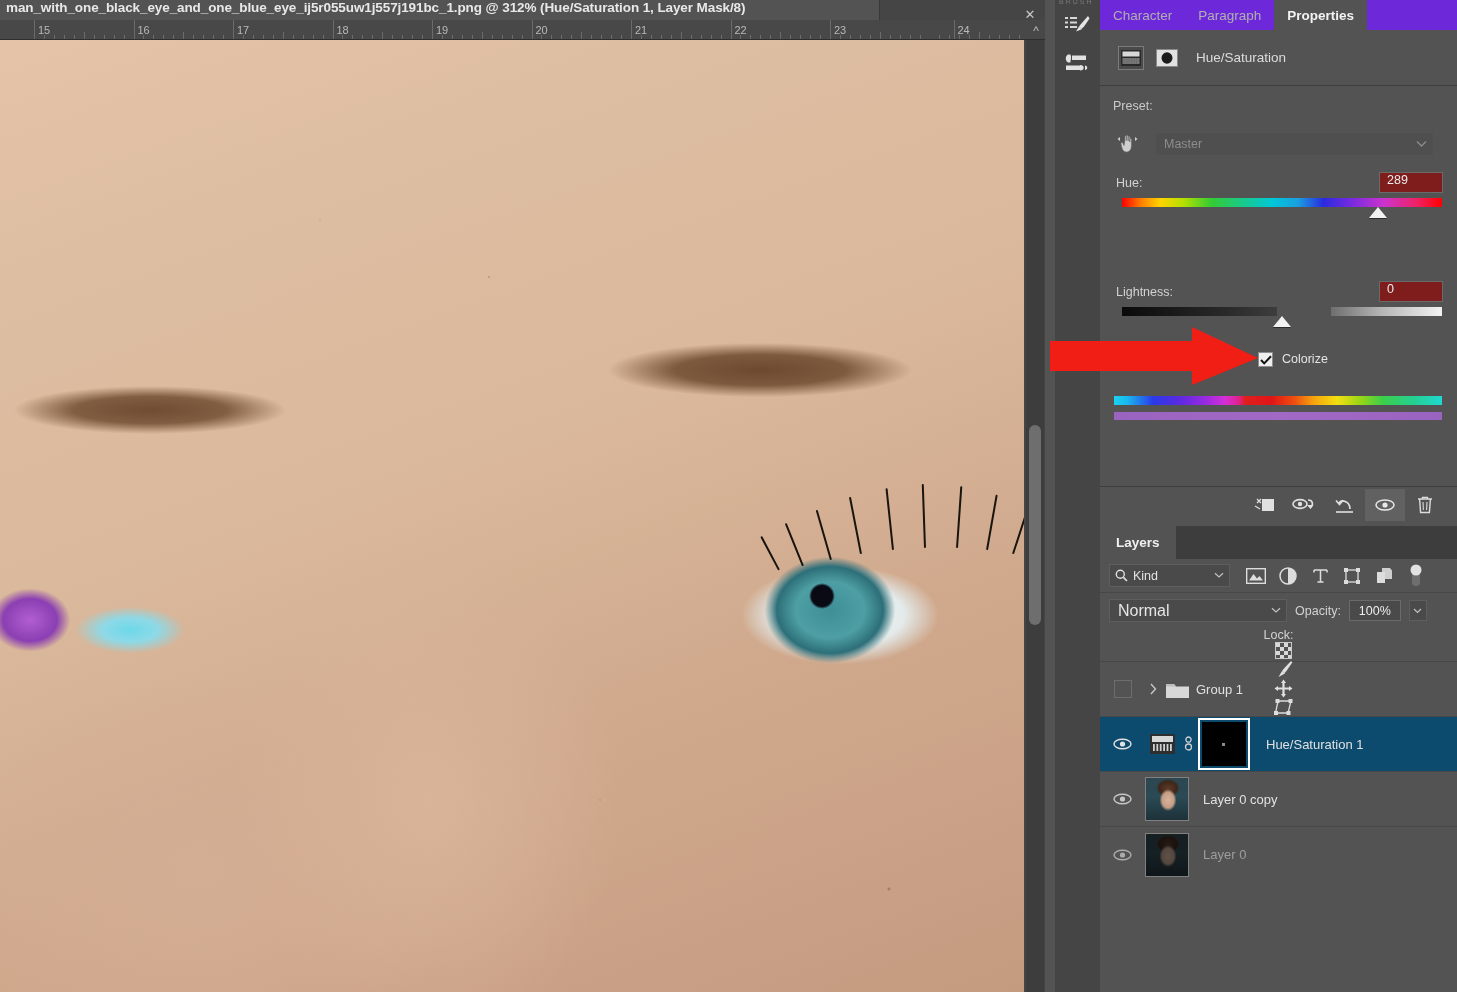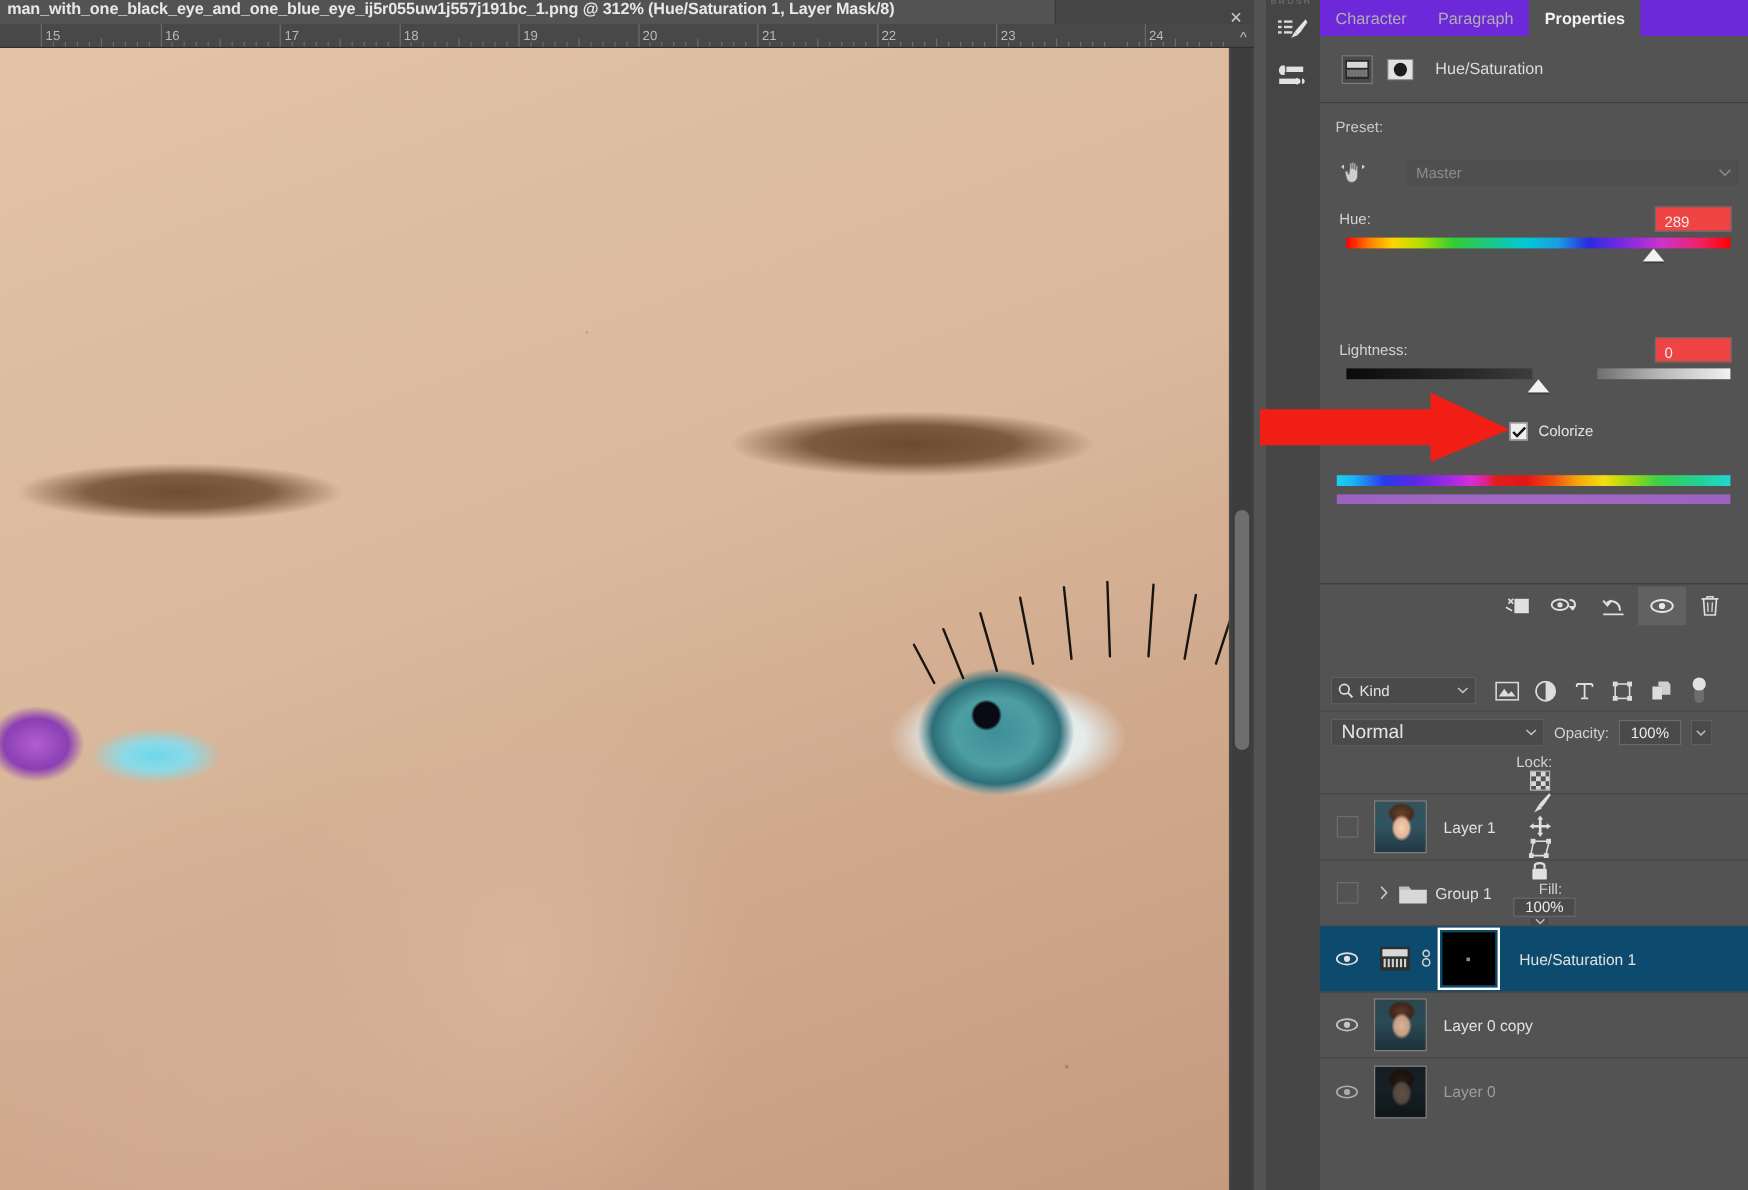--- a/index.html
+++ b/index.html
@@ -187,34 +187,33 @@
 
   
   #master-row {
     position: absolute; left: 0; top: 130px; width: 357px; height: 28px;
     display: flex; align-items: center; padding-left: 16px; gap: 14px;
   }
   #master-select {
     width: 277px; height: 22px; background: #4f4f4f;
     display: flex; align-items: center; justify-content: space-between;
     padding: 0 6px 0 8px;
-    margin-left: 16px;
   }
   #master-value { font-size: 12.5px; color: #8d8d8d; }
 
   
   .slider-group { position: absolute; left: 0; width: 357px; }
   .slider-head { position: relative; height: 22px; }
   .slider-label {
     position: absolute; left: 16px; top: 2px; font-size: 12.5px; color: #d2d2d2;
   }
   .slider-field {
     position: absolute; right: 14px; top: -2px;
-    width: 64px; height: 21px; background: #ef4444; border: 1px solid #6a6a6a;
-    display: flex; align-items: flex-end; padding-left: 7px;
+    width: 64px; height: 21px; background: #7f1d1d; border: 1px solid #6a6a6a;
+    display: flex; align-items: flex-start; padding-left: 7px;
   }
   .slider-field span { font-size: 12.5px; color: #ececec; }
   .slider-track { position: absolute; left: 22px; width: 320px; height: 9px; }
   .slider-thumb {
     position: absolute; width: 0; height: 0;
     border-left: 9px solid transparent; border-right: 9px solid transparent;
     border-bottom: 11px solid #f2f2f2;
     filter: drop-shadow(0 1px 0 #2b2b2b);
   }
   .hue-track {
@@ -684,20 +683,23 @@
       <div class="footer-btn">
         <svg width="20" height="20" viewBox="0 0 20 20">
           <path d="M3 4 L17 4" stroke="#dcdcdc" stroke-width="1.5"></path>
           <path d="M7.5 4 L7.5 2.3 L12.5 2.3 L12.5 4" fill="none" stroke="#dcdcdc" stroke-width="1.3"></path>
           <path d="M4.6 4 L5.6 17.5 L14.4 17.5 L15.4 4" fill="none" stroke="#dcdcdc" stroke-width="1.4"></path>
           <path d="M8 7 L8.4 15 M12 7 L11.6 15" stroke="#dcdcdc" stroke-width="1.1"></path>
         </svg>
       </div>
     </div>
 
+    <div id="layers-tabbar">
+      <div class="layers-tab">Layers</div>
+    </div>
 
     <div id="layers-body">
 
       <div id="filter-row">
         <div id="kind-select">
           <svg width="13" height="13" viewBox="0 0 13 13">
             <circle cx="5.3" cy="5.3" r="4" fill="none" stroke="#e0e0e0" stroke-width="1.4"></circle>
             <path d="M8.4 8.4 L12 12" stroke="#e0e0e0" stroke-width="1.6"></path>
           </svg>
           <span id="kind-label">Kind</span>
@@ -816,29 +818,20 @@
         </div>
         <div class="spin">
           <svg width="9" height="6" viewBox="0 0 9 6">
               <path d="M1 1 L4.5 4.5 L8 1" fill="none" stroke="#c2c2c2" stroke-width="1.2"></path>
             </svg>
         </div>
       </div>
 
       <div id="layer-list">
 
-        <div class="layer-row">
-          <div class="eye-cell">
-            <div class="eye-box"></div>
-          </div>
-          <div class="layer-thumb">
-            <div class="portrait bright"></div>
-          </div>
-          <div class="layer-name">Layer 1</div>
-        </div>
 
         <div class="layer-row">
           <div class="eye-cell">
             <div class="eye-box"></div>
           </div>
           <div style="width:17px;display:flex;justify-content:center;flex:none">
             <svg width="7" height="12" viewBox="0 0 7 12">
                 <path d="M1 1 L5.5 6 L1 11" fill="none" stroke="#c8c8c8" stroke-width="1.4"></path>
               </svg>
           </div>

